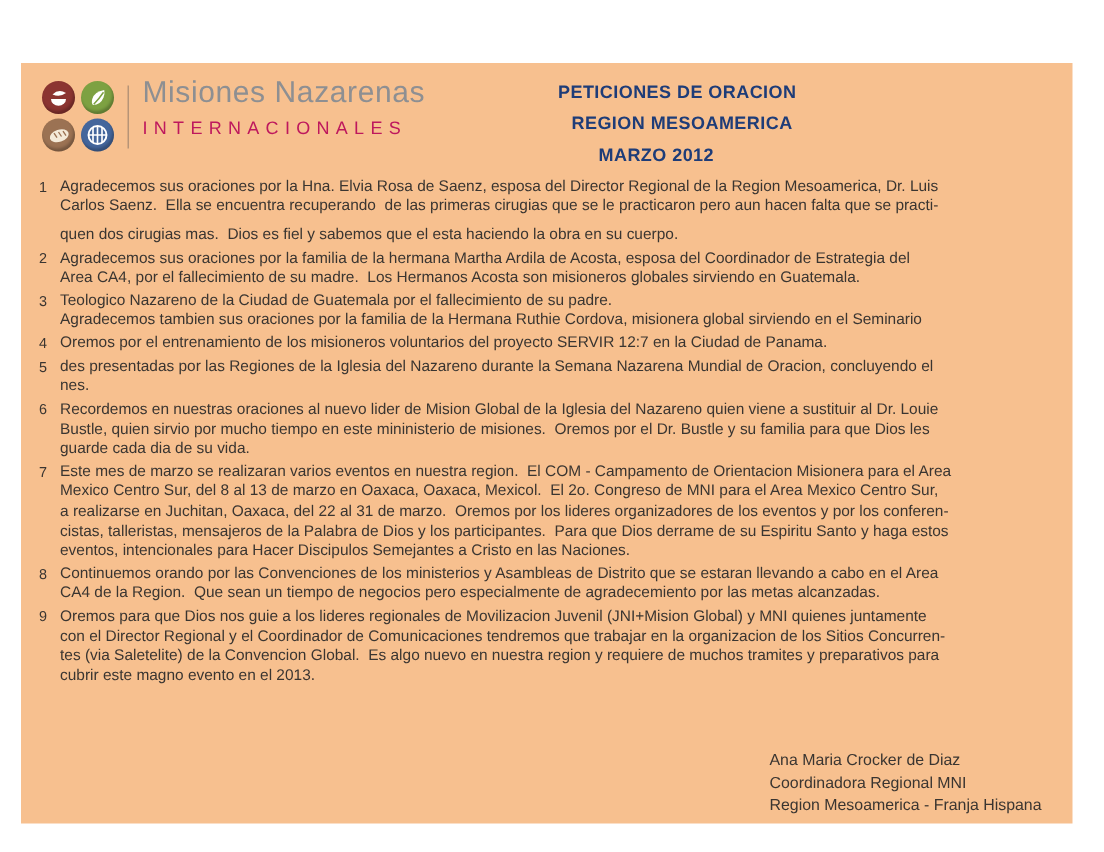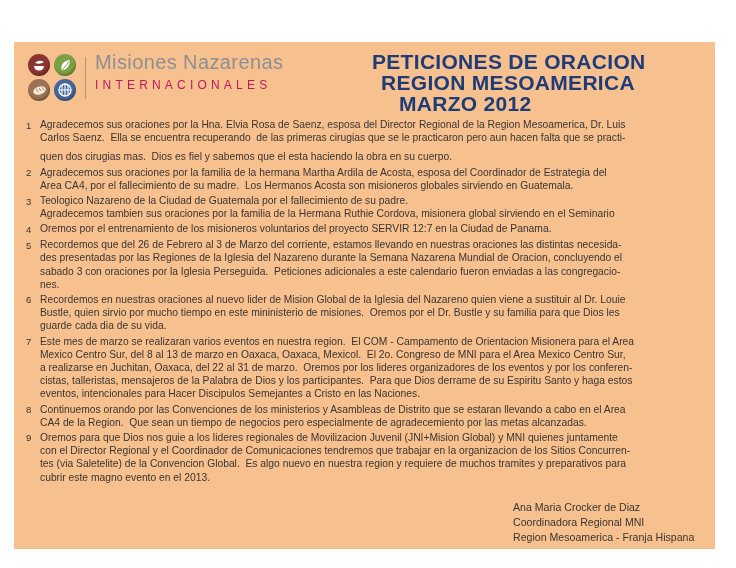--- a/index.html
+++ b/index.html
@@ -26,21 +26,21 @@
   .logo-divider{
     position:absolute;left:71px;top:15px;width:1px;height:42px;
     background:rgba(105,95,88,.45);
   }
   .brand{position:absolute;left:81px;top:9px;color:#8e8f92;}
   .brand-main{font-size:20px;letter-spacing:.4px;font-weight:400;}
   .brand-sub{font-size:12px;letter-spacing:4.2px;margin-top:4px;color:#be185d;}
   
   .title{
     position:absolute;left:358px;top:9px;
-    color:#1e3c78;font-weight:bold;font-size:21px;line-height:21px;
+    color:#1e3c78;font-weight:bold;font-size:12px;line-height:21px;
     letter-spacing:.3px;white-space:pre;
   }
   .title .t-line:nth-child(2){padding-left:9px;}
   .title .t-line:nth-child(3){padding-left:27px;}
   
   .list{
     position:absolute;left:12px;top:76px;width:689px;
     color:#3a3531;font-size:10.3px;line-height:13.2px;
   }
   .item{display:flex;margin-bottom:2px;}
@@ -118,23 +118,21 @@
       </div>
       <div class="item">
         <div class="item-num">4</div>
         <div class="item-lines">
           <div class="line">Oremos por el entrenamiento de los misioneros voluntarios del proyecto SERVIR 12:7 en la Ciudad de Panama.</div>
         </div>
       </div>
       <div class="item">
         <div class="item-num">5</div>
         <div class="item-lines">
-          <div class="line">Recordemos que del 26 de Febrero al 3 de Marzo del corriente, estamos llevando en nuestras oraciones las distintas necesida-</div>
           <div class="line">des presentadas por las Regiones de la Iglesia del Nazareno durante la Semana Nazarena Mundial de Oracion, concluyendo el</div>
-          <div class="line">sabado 3 con oraciones por la Iglesia Perseguida.  Peticiones adicionales a este calendario fueron enviadas a las congregacio-</div>
           <div class="line">nes.</div>
         </div>
       </div>
       <div class="item">
         <div class="item-num">6</div>
         <div class="item-lines">
           <div class="line">Recordemos en nuestras oraciones al nuevo lider de Mision Global de la Iglesia del Nazareno quien viene a sustituir al Dr. Louie</div>
           <div class="line">Bustle, quien sirvio por mucho tiempo en este mininisterio de misiones.  Oremos por el Dr. Bustle y su familia para que Dios les</div>
           <div class="line">guarde cada dia de su vida.</div>
         </div>

